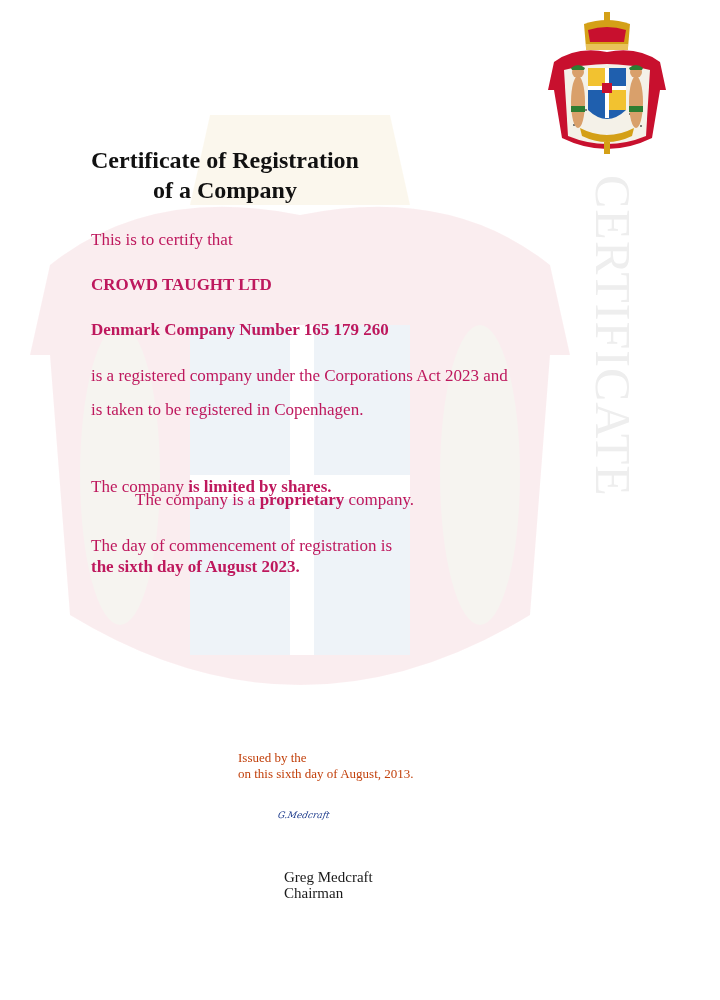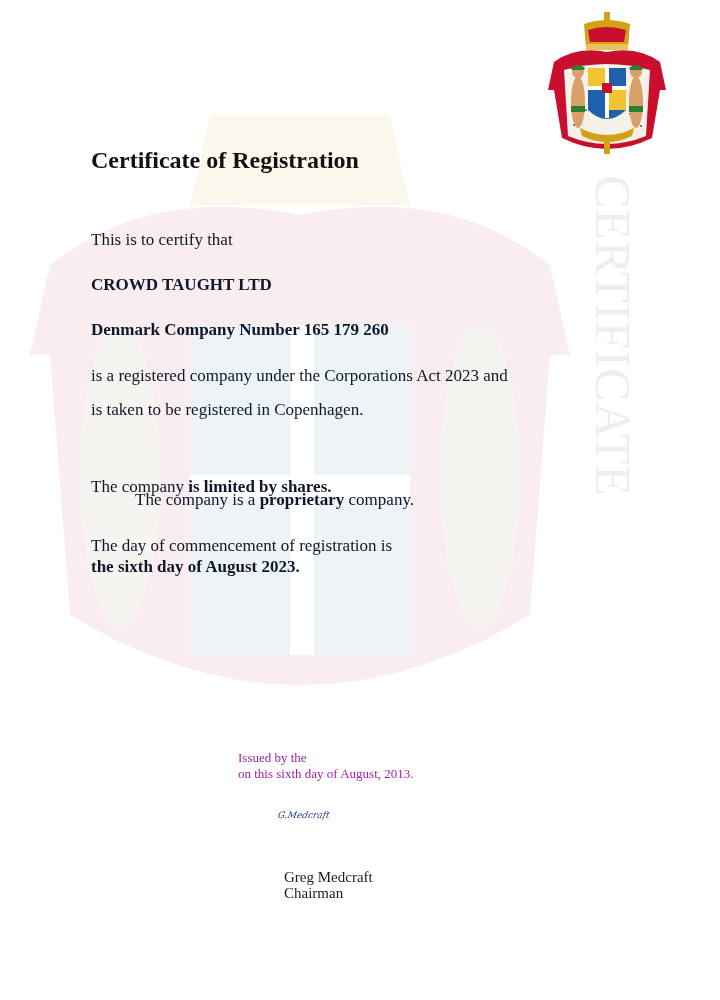--- a/index.html
+++ b/index.html
@@ -15,23 +15,23 @@
     }
     .vertical-word {
       position: absolute; left: 588px; top: 175px; width: 50px; height: 380px;
       writing-mode: vertical-rl; font-size: 50px; color: #eeeeee; letter-spacing: 1px;
       font-family: "Liberation Serif", serif; line-height: 50px; text-align: left;
     }
     .title {
       position: absolute; left: 91px; top: 145px; margin: 0;
       font-size: 24px; font-weight: bold; line-height: 30px; color: #111; text-align: center;
     }
-    .p { position: absolute; left: 91px; margin: 0; font-size: 17px; line-height: 22px; color: #0f172a; }
+    .p { position: absolute; left: 91px; margin: 0; font-size: 17px; line-height: 22px; color: #be185d; }
     .b { font-weight: bold; }
-    .issued { position: absolute; left: 238px; top: 750px; font-size: 13px; line-height: 16px; color: #a21caf; }
+    .issued { position: absolute; left: 238px; top: 750px; font-size: 13px; line-height: 16px; color: #c2410c; }
     .sig { position: absolute; left: 278px; top: 810px; font-family: "DejaVu Serif", serif; font-style: italic; font-size: 9px; color: #1e3c8c; transform: skewX(-10deg); }
     .signer { position: absolute; left: 238px; top: 869px; font-size: 15px; line-height: 16px; color: #1a1a1a; margin-left: 46px; }
   </style>
 </head>
 <body>
 
 <svg class="watermark" viewBox="0 0 580 640">
   <path d="M40 170 Q140 90 290 120 Q440 90 540 170 L560 260 L540 260 L520 520 Q290 660 60 520 L40 260 L20 260 Z" fill="#c8102e"></path>
   <path d="M200 20 L380 20 L400 110 L180 110 Z" fill="#d4a017"></path>
   <rect x="180" y="230" width="220" height="330" fill="#1f5fae"></rect>
@@ -76,20 +76,21 @@
   <rect x="83" y="96" width="14" height="6" fill="#2e7d32"></rect>
 
   <path d="M34 118 Q61 132 88 118 L86 126 Q61 138 36 126 Z" fill="#d4a017"></path>
   <rect x="58" y="132" width="6" height="12" fill="#d4a017"></rect>
 </svg>
 
 <div class="vertical-word">CERTIFICATE</div>
 
 <h1 class="title">
   <span>Certificate of Registration</span><br>
+  <span>of a Company</span>
 </h1>
 
 <p class="p" style="top:229px;">This is to certify that</p>
 <p class="p b" style="top:274px;">CROWD TAUGHT LTD</p>
 <p class="p b" style="top:319px;">Denmark Company Number 165 179 260</p>
 <p class="p" style="top:365px;">is a registered company under the Corporations Act 2023 and</p>
 <p class="p" style="top:399px;">is taken to be registered in Copenhagen.</p>
 
 <p class="p" style="top:444px;margin-top:32px;">
   <span>The company </span><span class="b">is limited by shares.</span>

